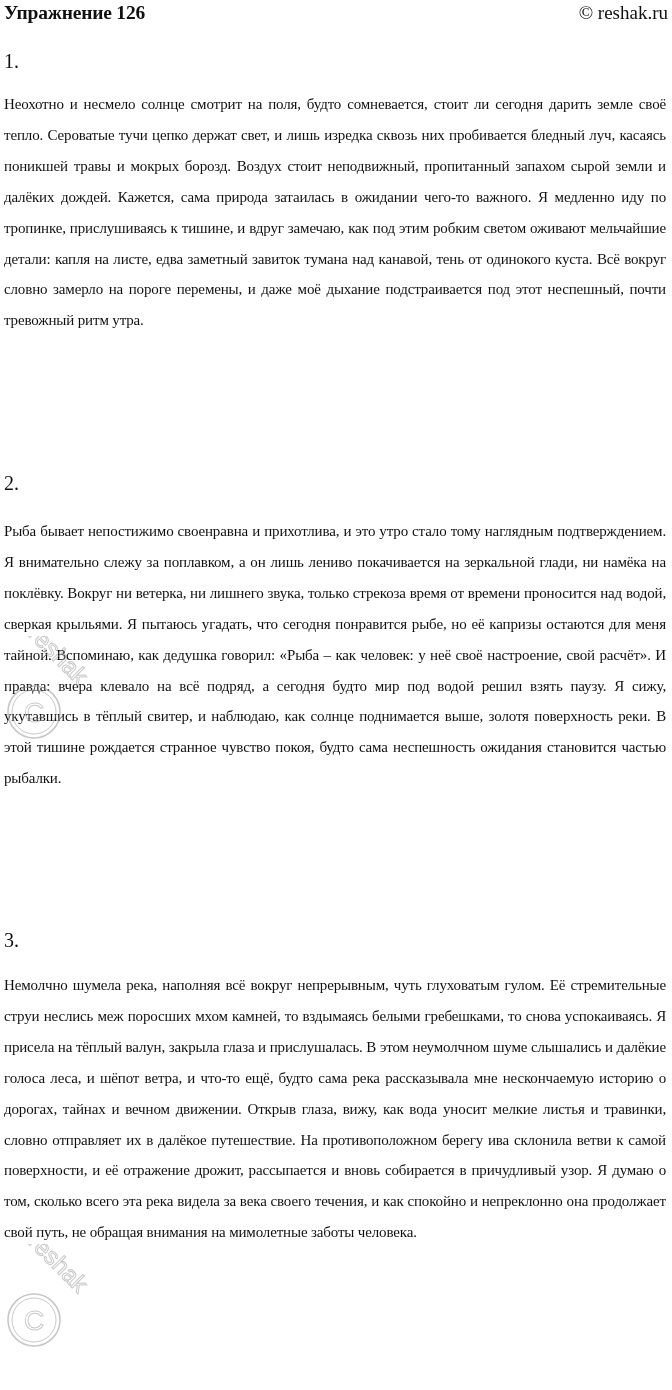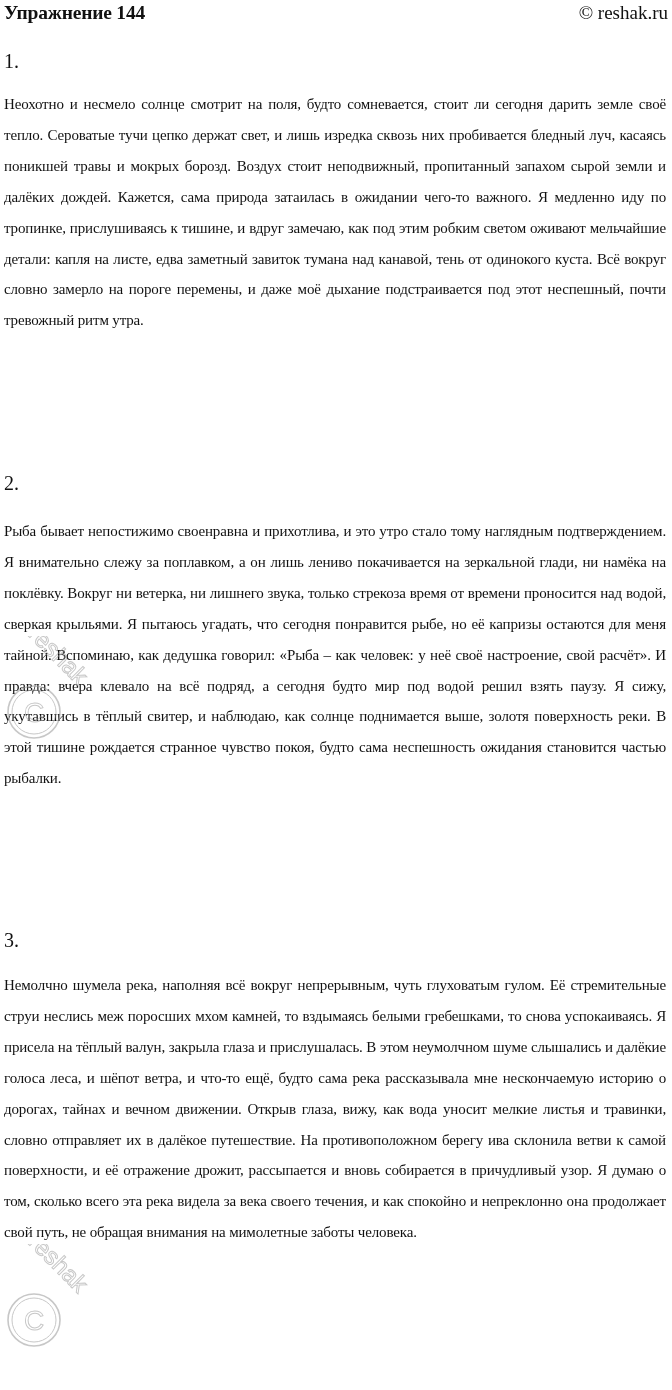--- a/index.html
+++ b/index.html
@@ -59,21 +59,21 @@
     }
     .watermark svg {
       width: 100%;
       height: 100%;
     }
   </style>
 </head>
 <body>
 
 <div class="header">
-  <span class="header-title">Упражнение 144</span>
+  <span class="header-title">Упражнение 126</span>
   <span class="header-copyright">© reshak.ru</span>
 </div>
 
 <div class="section-number" style="top:46px;">1.</div>
 <p class="paragraph" style="top:89px;">Неохотно и несмело солнце смотрит на поля, будто сомневается, стоит ли сегодня дарить земле своё тепло. Сероватые тучи цепко держат свет, и лишь изредка сквозь них пробивается бледный луч, касаясь поникшей травы и мокрых борозд. Воздух стоит неподвижный, пропитанный запахом сырой земли и далёких дождей. Кажется, сама природа затаилась в ожидании чего-то важного. Я медленно иду по тропинке, прислушиваясь к тишине, и вдруг замечаю, как под этим робким светом оживают мельчайшие детали: капля на листе, едва заметный завиток тумана над канавой, тень от одинокого куста. Всё вокруг словно замерло на пороге перемены, и даже моё дыхание подстраивается под этот нес­пешный, почти тревожный ритм утра.</p>
 
 <div class="section-number" style="top:468px;">2.</div>
 <p class="paragraph" style="top:516px;">Рыба бывает непостижимо своенравна и прихотлива, и это утро стало тому наглядным подтверждением. Я внимательно слежу за поплавком, а он лишь лениво покачивается на зеркальной глади, ни намёка на поклёвку. Вокруг ни ветерка, ни лишнего звука, только стрекоза время от времени проносится над водой, сверкая крыльями. Я пытаюсь угадать, что сегодня понравится рыбе, но её капризы остаются для меня тайной. Вспоминаю, как дедушка говорил: «Рыба – как человек: у неё своё настроение, свой расчёт». И правда: вчера клевало на всё подряд, а сегодня будто мир под водой решил взять паузу. Я сижу, укутавшись в тёплый свитер, и наблюдаю, как солнце поднимается выше, золотя поверхность реки. В этой тишине рождается странное чувство покоя, будто сама неспешность ожидания становится частью рыбалки.</p>
 
 <div class="section-number" style="top:925px;">3.</div>

